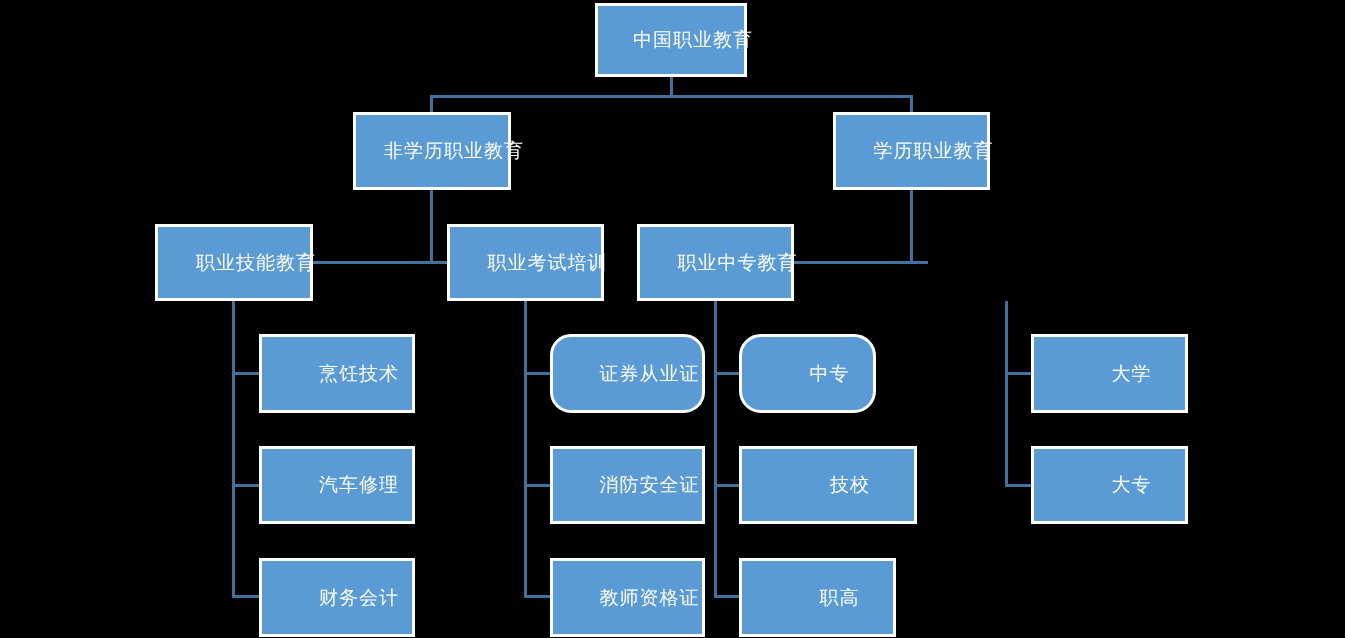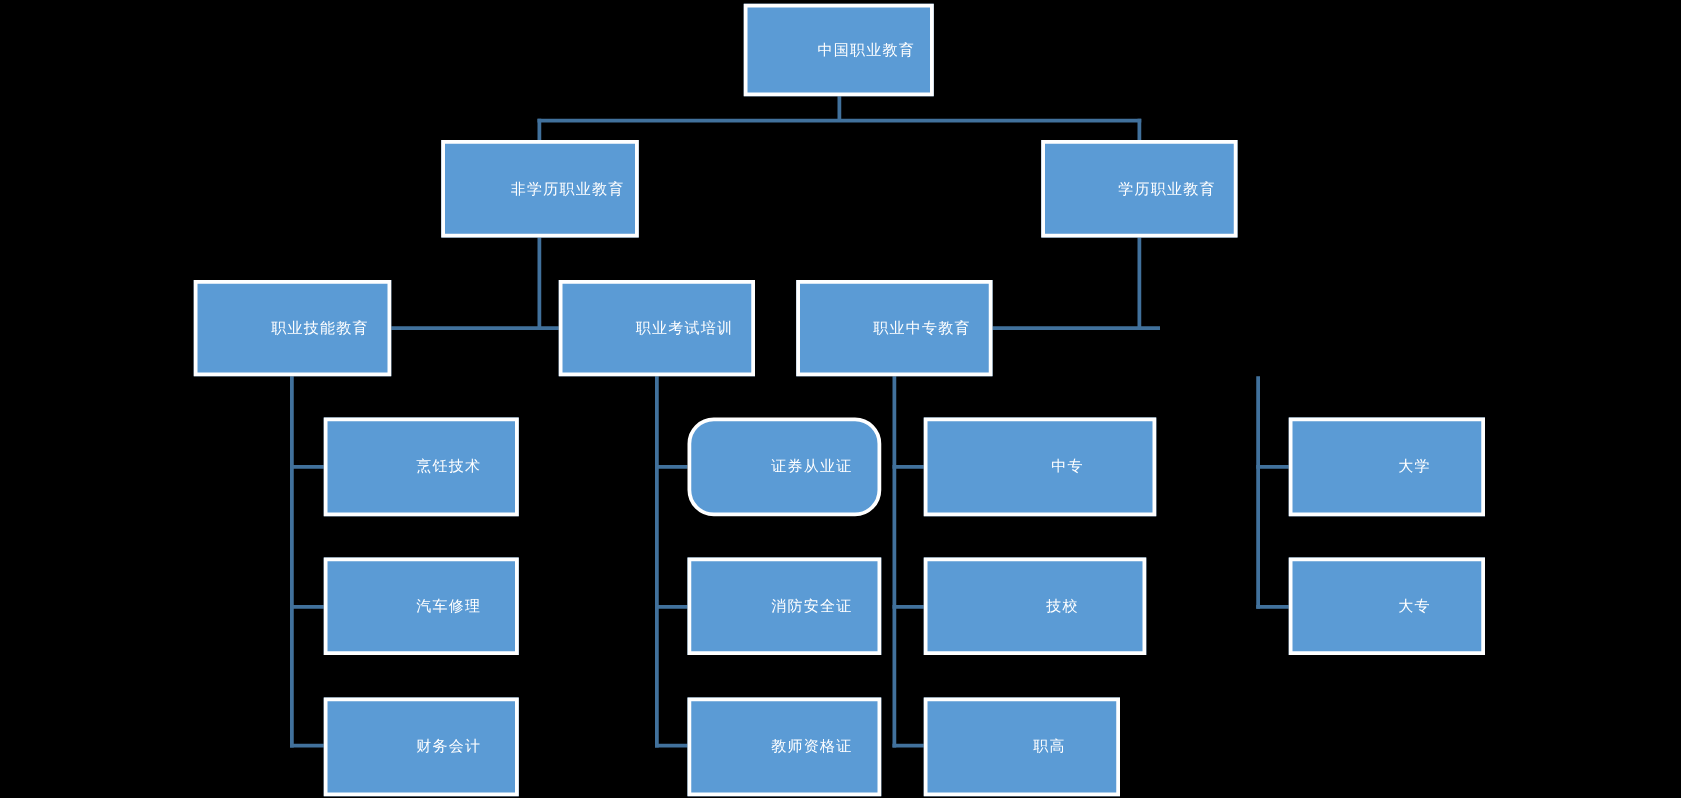--- a/index.html
+++ b/index.html
@@ -14,21 +14,21 @@
     background: var(--background, #000000);
     overflow: hidden;
     font-family: "Liberation Sans", "DejaVu Sans", sans-serif;
   }
   .node {
     position: absolute;
     box-sizing: border-box;
     background: var(--node_fill, #5B9BD5);
     border: 3px solid var(--node_border, #FFFFFF);
     color: var(--node_text, #FFFFFF);
-    font-size: 12px;
+    font-size: 19px;
     letter-spacing: 1px;
     display: flex;
     align-items: center;
     justify-content: center;
     text-align: center;
     white-space: nowrap;
     padding-left: 44px;
   }
   .vline, .hline {
     position: absolute;
@@ -81,20 +81,20 @@
   <div class="node" style="left:637px; top:224px; width:157px; height:77px;">职业中专教育</div>
 
   <div class="node" style="left:259px; top:334px; width:156px; height:79px;">烹饪技术</div>
   <div class="node" style="left:259px; top:446px; width:156px; height:78px;">汽车修理</div>
   <div class="node" style="left:259px; top:558px; width:156px; height:79px;">财务会计</div>
 
   <div class="node" style="left:550px; top:334px; width:155px; height:79px;border-radius:21px;">证券从业证</div>
   <div class="node" style="left:550px; top:446px; width:155px; height:78px;">消防安全证</div>
   <div class="node" style="left:550px; top:558px; width:155px; height:79px;">教师资格证</div>
 
-  <div class="node" style="left:739px; top:334px; width:186px; height:79px;">中专</div>
+  <div class="node" style="left:739px; top:334px; width:137px; height:79px;border-radius:22px;">中专</div>
   <div class="node" style="left:739px; top:446px; width:178px; height:78px;">技校</div>
   <div class="node" style="left:739px; top:558px; width:157px; height:79px;">职高</div>
 
   <div class="node" style="left:1031px; top:334px; width:157px; height:79px;">大学</div>
   <div class="node" style="left:1031px; top:446px; width:157px; height:78px;">大专</div>
 
 </div>
 
 </body></html>

